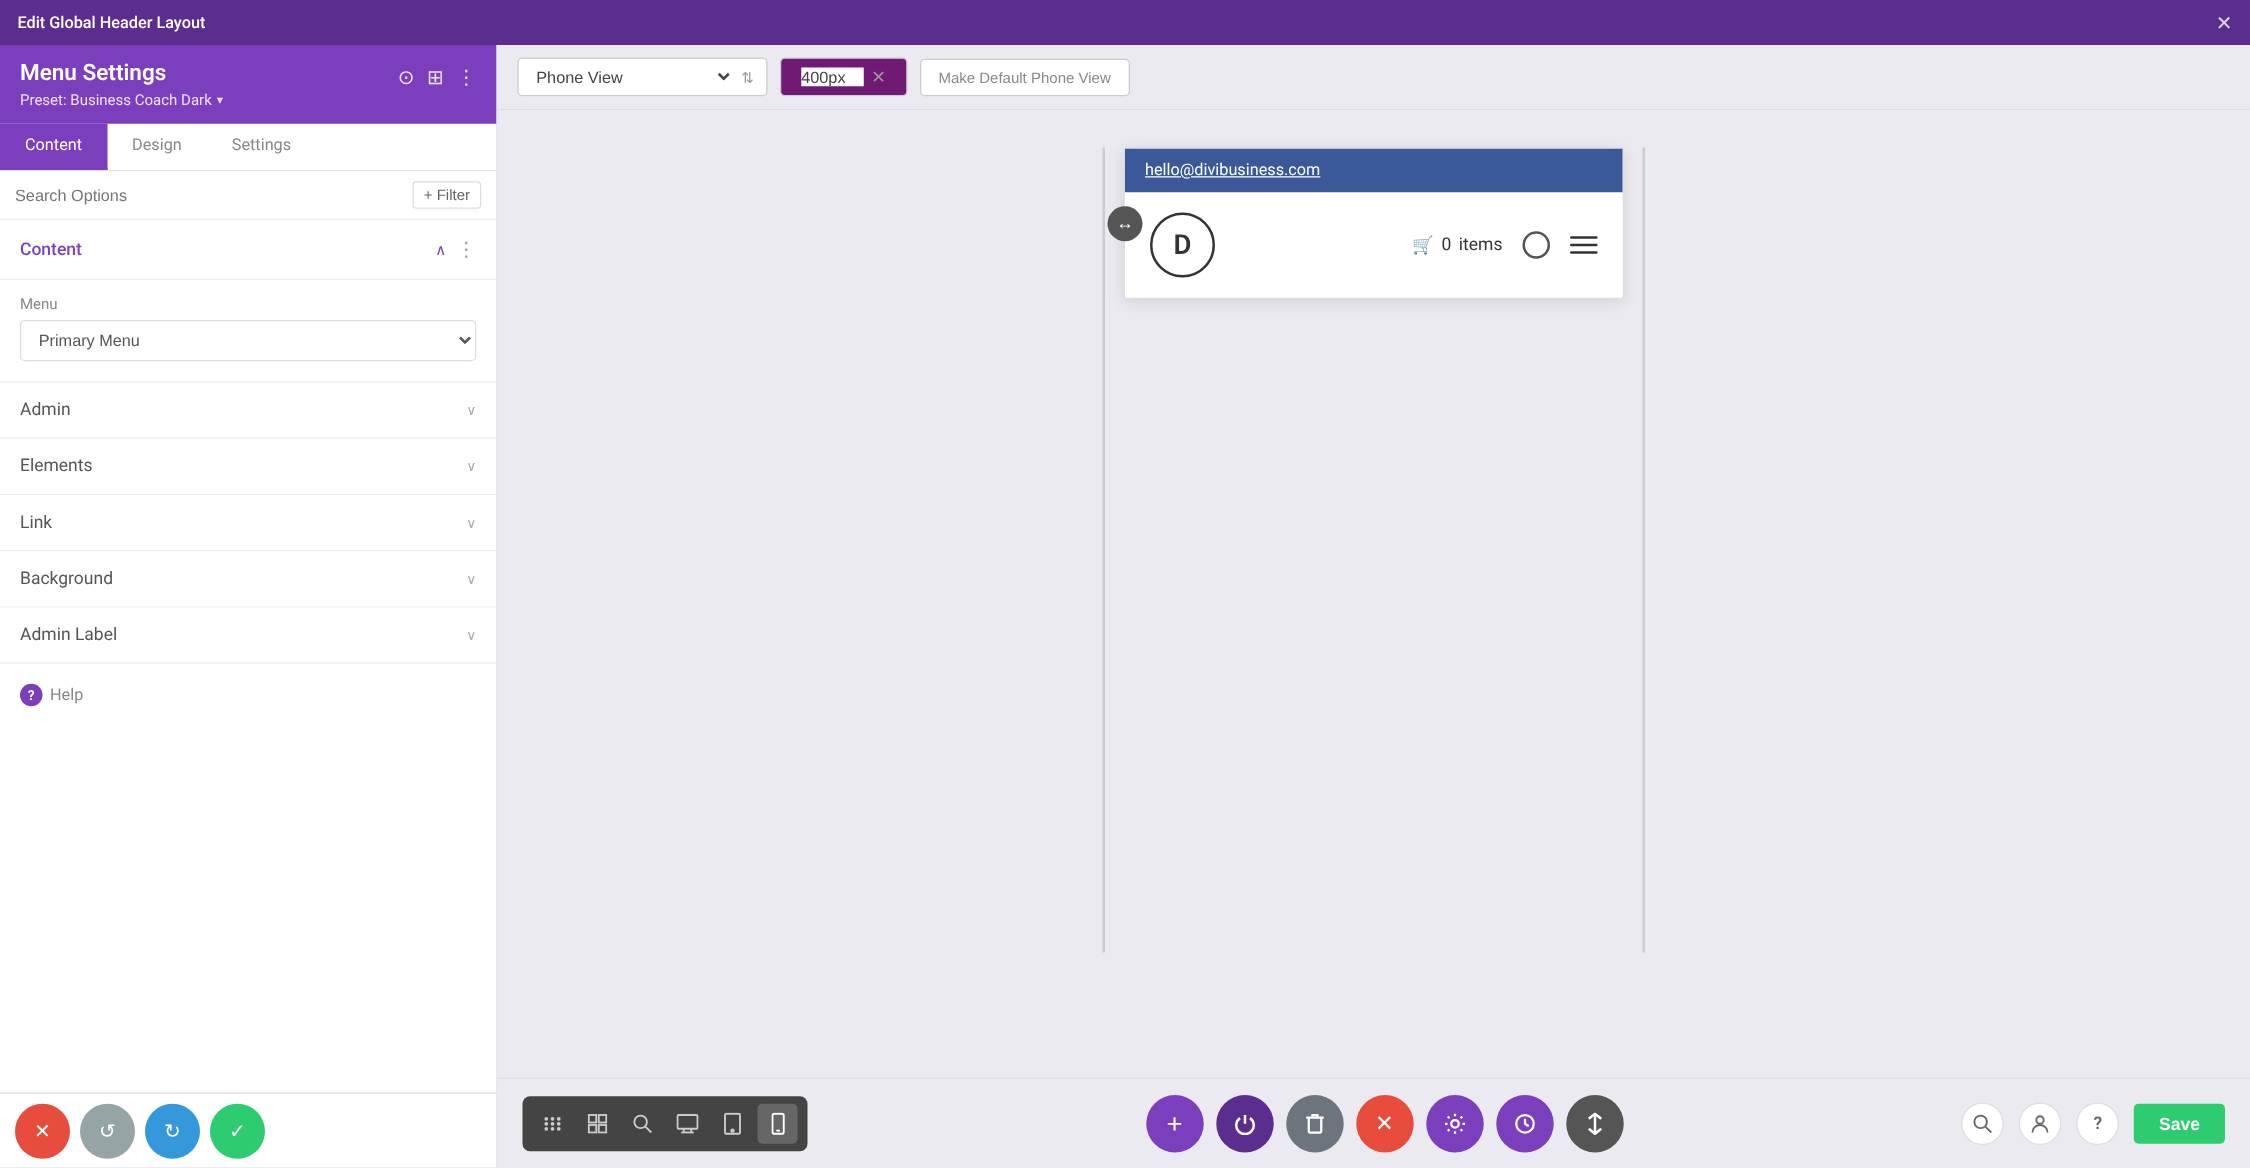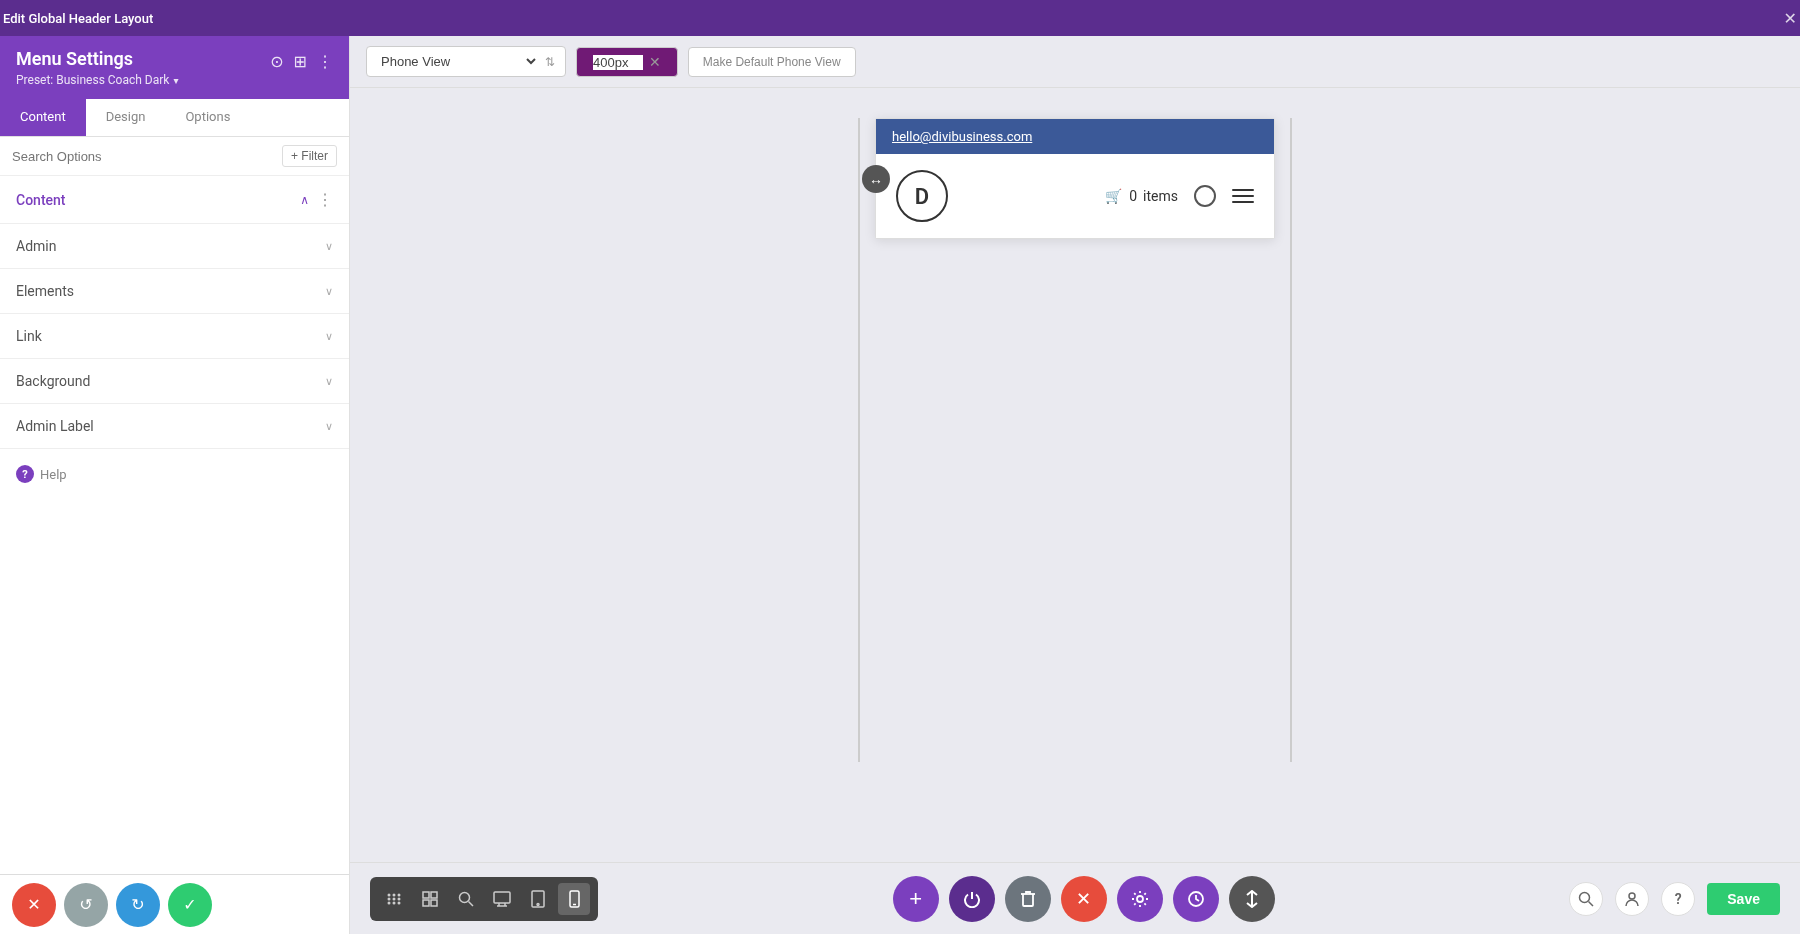--- a/index.html
+++ b/index.html
@@ -2,21 +2,21 @@
 <html><head>
   <meta charset="utf-8">
   <style>
     * { box-sizing: border-box; margin: 0; padding: 0; }
     body { font-family: -apple-system, BlinkMacSystemFont, 'Segoe UI', Roboto, sans-serif; background: #e8e8f0; height: 934px; overflow: hidden; display: flex; flex-direction: column; }
 
     
     .title-bar {
       background: #5b2d8e;
       color: white;
-      padding: 8px 3px;
+      padding: 8px 14px;
       font-size: 13px;
       font-weight: 500;
       display: flex;
       align-items: center;
       justify-content: space-between;
       height: 36px;
     }
     .title-bar .close-btn {
       cursor: pointer;
       font-size: 16px;
@@ -25,21 +25,21 @@
 
     
     .main-layout {
       display: flex;
       flex: 1;
       overflow: hidden;
     }
 
     
     .left-panel {
-      width: 350px;
+      width: 398px;
       background: white;
       display: flex;
       flex-direction: column;
       border-right: 1px solid #e0e0e0;
       flex-shrink: 0;
     }
 
     .panel-header {
       background: #7b3fbe;
       padding: 12px 16px;
@@ -529,36 +529,44 @@
           <span class="panel-icon-btn">⊙</span>
           <span class="panel-icon-btn">⊞</span>
           <span class="panel-icon-btn">⋮</span>
         </div>
       </div>
     </div>
 
     <div class="tabs">
       <div class="tab active">Content</div>
       <div class="tab">Design</div>
-      <div class="tab">Options</div>
+      <div class="tab">Settings</div>
     </div>
 
     <div class="search-bar">
       <input class="search-input" type="text" placeholder="Search Options" style="">
       <button class="filter-btn">+ Filter</button>
     </div>
 
     <div class="panel-content">
 
       <div class="section-header">
         <span class="section-title">Content</span>
         <div class="section-icons">
           <span class="section-chevron">∧</span>
           <span class="section-dots">⋮</span>
         </div>
+      </div>
+      <div class="section-content">
+        <div class="field-label">Menu</div>
+        <select class="field-select">
+          <option>Primary Menu</option>
+          <option>Secondary Menu</option>
+          <option>Footer Menu</option>
+        </select>
       </div>
 
       <div class="collapsed-section">
         <span class="sec-title">Admin</span>
         <span class="collapsed-chevron">∨</span>
       </div>
 
       <div class="collapsed-section">
         <span class="sec-title">Elements</span>
         <span class="collapsed-chevron">∨</span>

